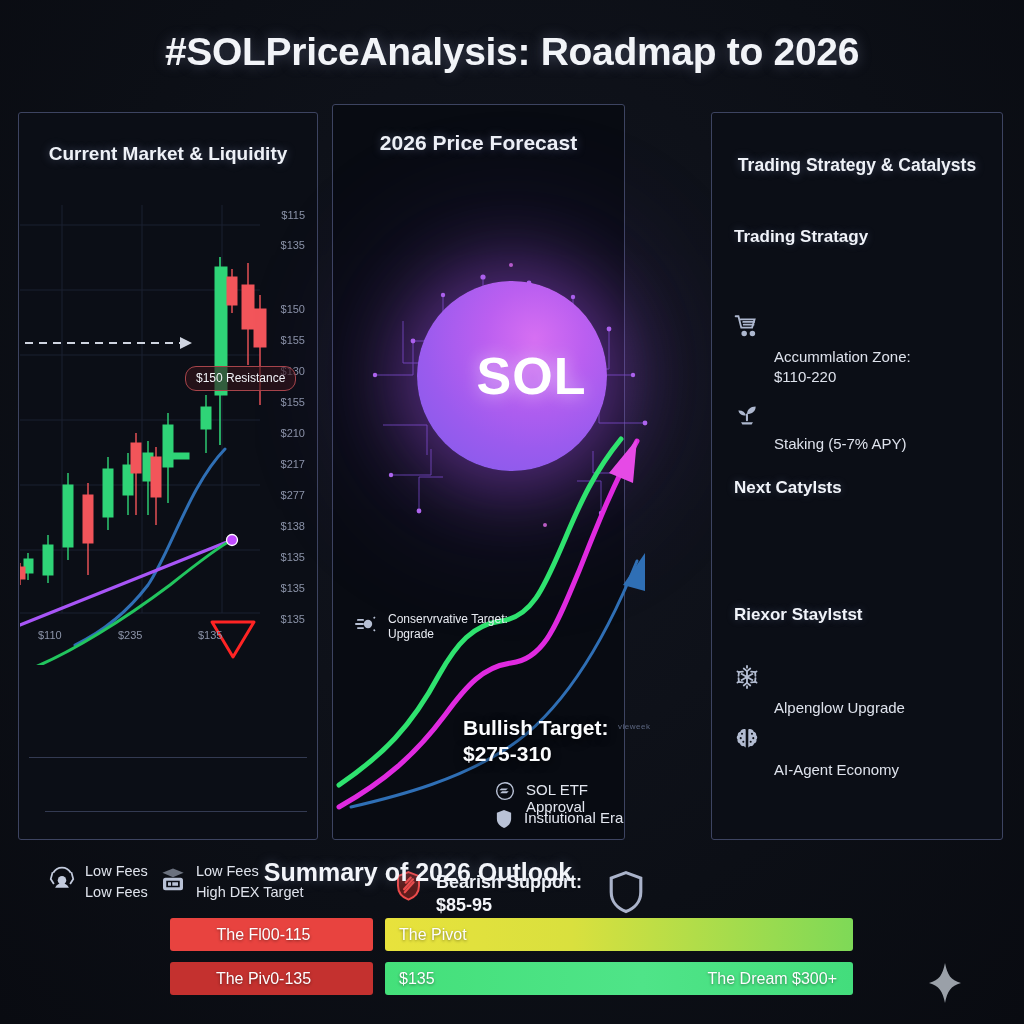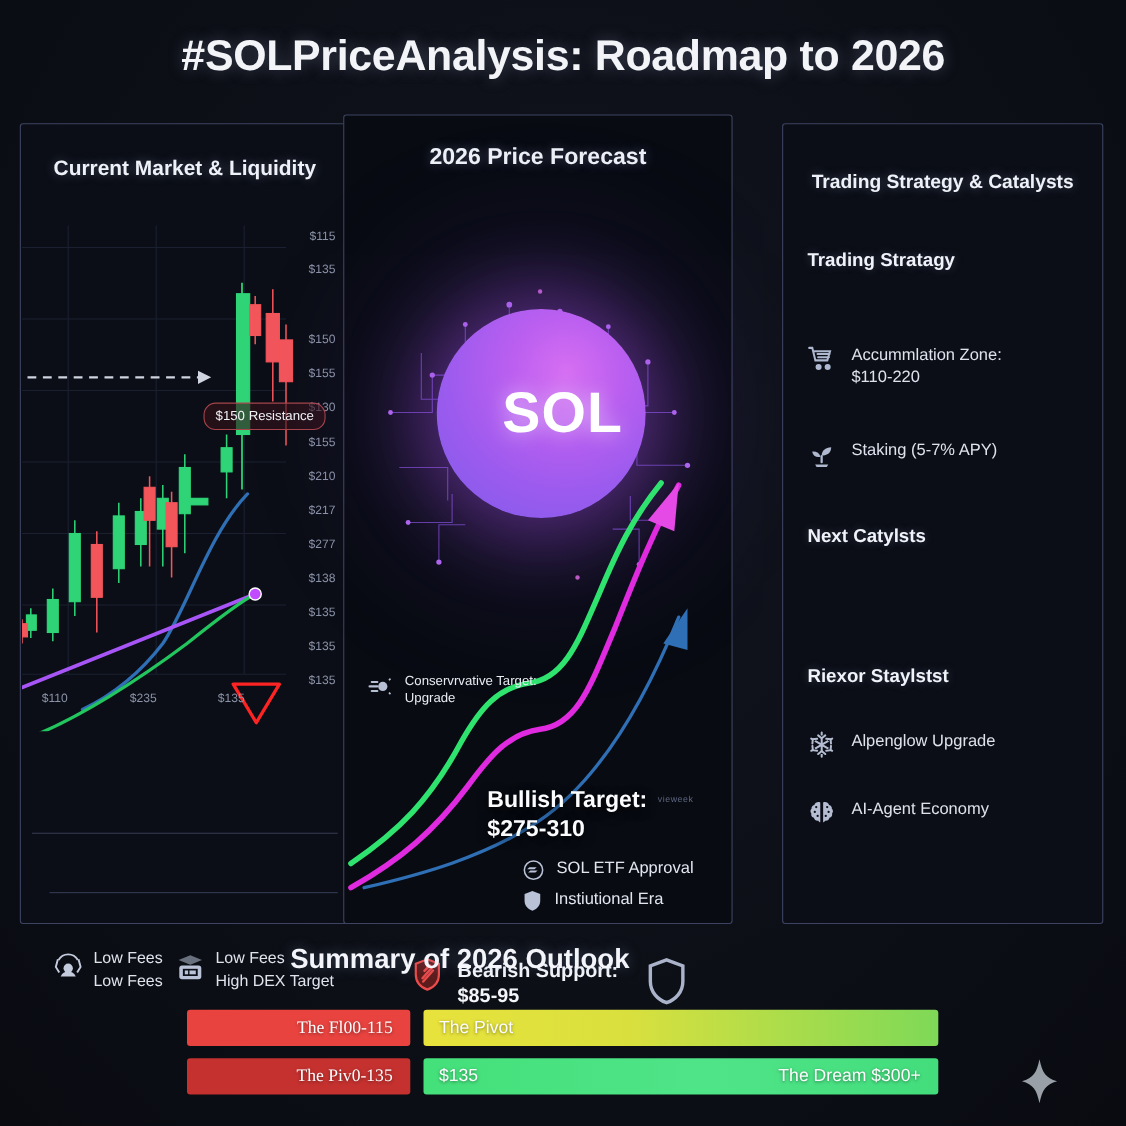--- a/index.html
+++ b/index.html
@@ -25,21 +25,21 @@
   }
 
   
   .panel {
     position: absolute;
     background: #0b0e16;
     border: 1px solid #3d4461;
     border-radius: 3px;
   }
   #panel-left   { left: 18px;  top: 112px; width: 300px; height: 728px; }
-  #panel-center { left: 312px; top: 104px; width: 354px; height: 736px; background:#080b12; }
+  #panel-center { left: 332px; top: 104px; width: 293px; height: 736px; background:#080b12; }
   #panel-right  { left: 711px; top: 112px; width: 292px; height: 728px; }
 
   .panel-head {
     position: absolute; left: 0; top: 0; width: 100%;
     text-align: center;
     font-size: 19px; font-weight: bold; color: #eef1f7;
     text-shadow: 0 0 10px rgba(150,165,210,.4);
   }
   #panel-left  .panel-head { top: 30px; font-size: 19px; }
   #panel-center .panel-head { top: 26px; font-size: 21px; }
@@ -134,38 +134,38 @@
   
   .sec-head {
     position: absolute; left: 22px;
     font-size: 17px; font-weight: bold; color: #f0f3f9;
     text-shadow: 0 0 9px rgba(150,165,210,.3);
   }
   .r-item {
     position: absolute; left: 22px;
     display: flex; align-items: flex-start; gap: 14px;
   }
-  .r-item .txt { color: #dee2ec; font-size: 15px; line-height: 1.3; }
+  .r-item .txt { color: #dee2ec; font-size: 15px; line-height: 1.3; margin-top: 34px; }
   .r-item.small .txt { font-size: 13px; color: #c6ccda; }
 
   
   .summary-title {
     position: absolute; left: 0; top: 858px; width: 836px; text-align: center;
     font-size: 25px; font-weight: bold; color: #f3f5fa;
     text-shadow: 0 0 12px rgba(150,165,210,.35);
   }
   .bar {
     position: absolute; height: 33px; border-radius: 3px;
     display: flex; align-items: center;
     font-size: 16px; color: #fdfdfe;
     text-shadow: 0 1px 3px rgba(0,0,0,.45);
   }
   .bar .left-txt  { margin-left: 14px; }
   .bar .right-txt { margin-left: auto; margin-right: 16px; }
-  .bar.right-align { justify-content: flex-end; padding-right: 16px; font-family: Liberation Serif, serif; }
+  .bar.right-align { justify-content: center; padding-right: 16px; }
 
   #bar-a { left: 170px; top: 918px; width: 203px; }
   #bar-b { left: 385px; top: 918px; width: 468px; }
   #bar-c { left: 170px; top: 962px; width: 203px; }
   #bar-d { left: 385px; top: 962px; width: 468px; }
 
   .sparkle { position: absolute; left: 928px; top: 962px; }
 </style>
 </head>
 <body>

